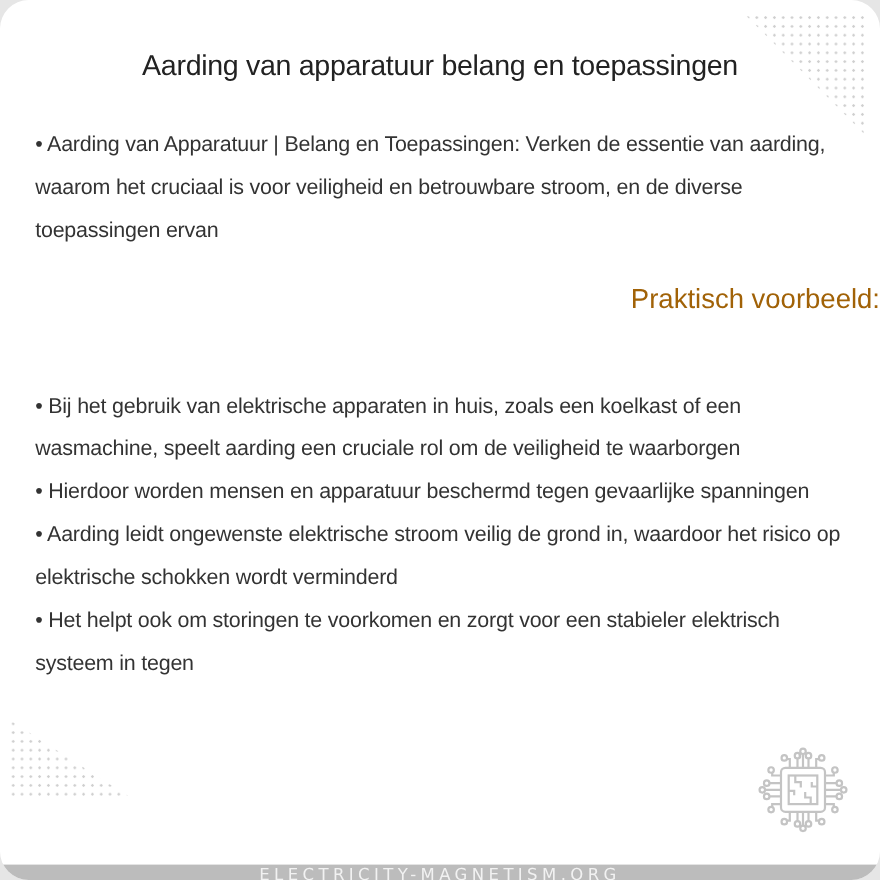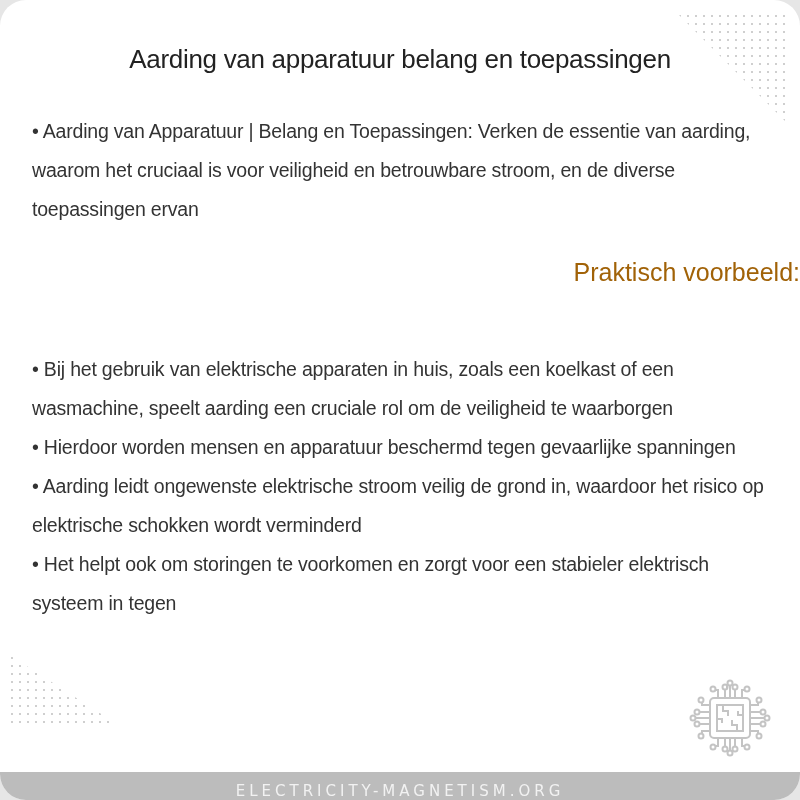--- a/index.html
+++ b/index.html
@@ -1,18 +1,18 @@
 <!DOCTYPE html>
 <html><head>
 <meta charset="utf-8">
 <style>
   html,body{margin:0;padding:0;}
   body{width:800px;height:800px;background:#e6e6e6;position:relative;overflow:hidden;font-family:"Liberation Sans",sans-serif;}
   .card{position:absolute;left:0;top:0;width:800px;height:800px;background:#ffffff;border-radius:26px;overflow:hidden;}
-  .footer{position:absolute;left:0;right:0;bottom:0;height:28px;background:#bcbcbc;display:flex;align-items:flex-end;justify-content:center;}
+  .footer{position:absolute;left:0;right:0;bottom:0;height:14px;background:#bcbcbc;display:flex;align-items:flex-start;justify-content:center;}
   .footer span{color:#f2f2f2;font-size:15px;letter-spacing:4px;font-family:"DejaVu Sans",sans-serif;}
   .title{position:absolute;left:0;right:0;top:44px;text-align:center;font-size:26px;color:#222;letter-spacing:-0.3px;}
   .subtitle{position:absolute;left:0;right:0;top:258px;text-align:right;font-size:25px;color:#a16207;}
   .para{position:absolute;left:32px;width:740px;font-size:19.5px;line-height:39px;color:#333;letter-spacing:-0.2px;}
   .p1{top:112px;}
   .p2{top:314px;margin-top:36px;}
   .dots{position:absolute;background-image:radial-gradient(circle,#cfcfcf 1.1px,transparent 1.3px);background-size:8px 8px;}
   .dots-tr{left:676px;top:12px;width:112px;height:112px;clip-path:polygon(0 0,100% 0,100% 100%);}
   .dots-bl{left:8px;top:654px;width:112px;height:72px;clip-path:polygon(0 0,0 100%,100% 100%);}
   .chip{position:absolute;left:675px;top:675px;width:110px;height:90px;}

